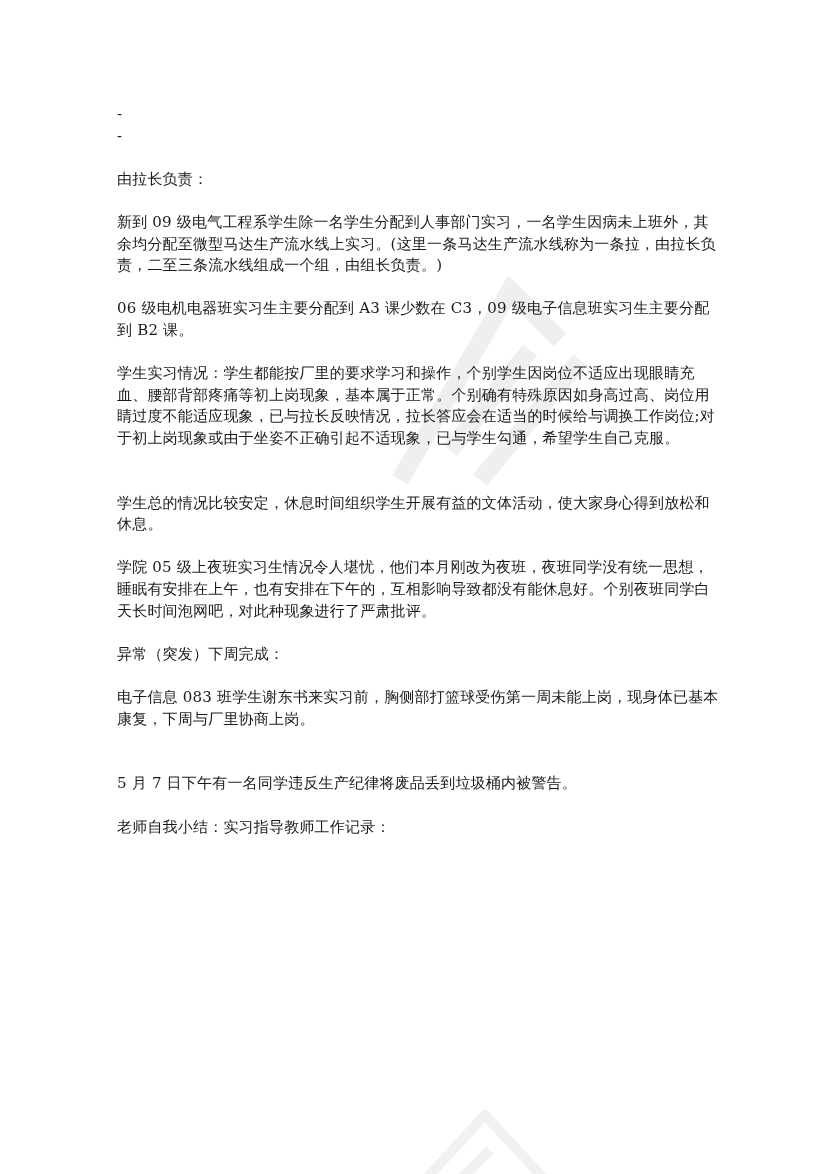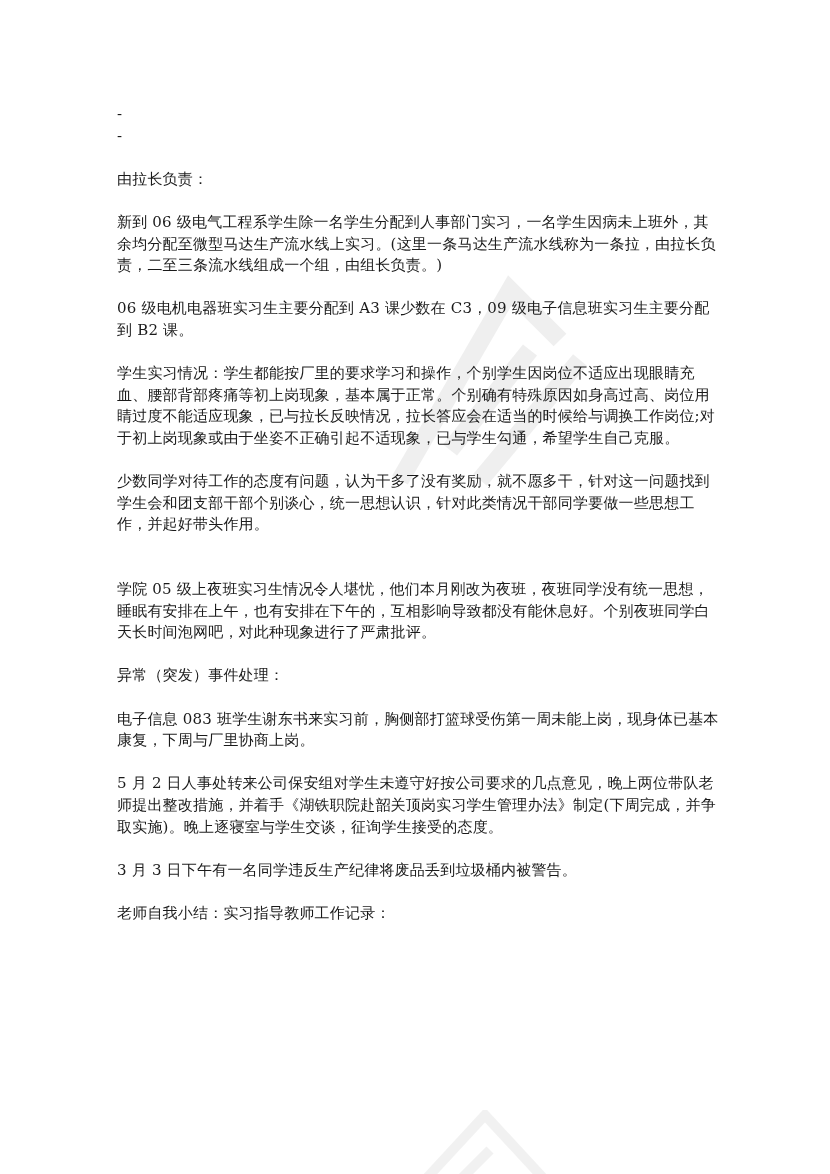--- a/index.html
+++ b/index.html
@@ -41,34 +41,33 @@
       <path d="M40 70 L70 40"></path>
     </g>
   </svg>
 
   <div class="content">
     <p>-</p>
     <p>-</p>
     <div class="gap"></div>
     <p>由拉长负责：</p>
     <div class="gap"></div>
-    <p>新到 06 级电气工程系学生除一名学生分配到人事部门实习，一名学生因病未上班外，其余均分配至微型马达生产流水线上实习。(这里一条马达生产流水线称为一条拉，由拉长负责，二至三条流水线组成一个组，由组长负责。)</p>
+    <p>新到 09 级电气工程系学生除一名学生分配到人事部门实习，一名学生因病未上班外，其余均分配至微型马达生产流水线上实习。(这里一条马达生产流水线称为一条拉，由拉长负责，二至三条流水线组成一个组，由组长负责。)</p>
     <div class="gap"></div>
     <p>06 级电机电器班实习生主要分配到 A3 课少数在 C3，09 级电子信息班实习生主要分配到 B2 课。</p>
     <div class="gap"></div>
     <p>学生实习情况：学生都能按厂里的要求学习和操作，个别学生因岗位不适应出现眼睛充血、腰部背部疼痛等初上岗现象，基本属于正常。个别确有特殊原因如身高过高、岗位用睛过度不能适应现象，已与拉长反映情况，拉长答应会在适当的时候给与调换工作岗位;对于初上岗现象或由于坐姿不正确引起不适现象，已与学生勾通，希望学生自己克服。</p>
     <div class="gap"></div>
-    <p>少数同学对待工作的态度有问题，认为干多了没有奖励，就不愿多干，针对这一问题找到学生会和团支部干部个别谈心，统一思想认识，针对此类情况干部同学要做一些思想工作，并起好带头作用。</p>
     <div class="gap"></div>
+    <p>学生总的情况比较安定，休息时间组织学生开展有益的文体活动，使大家身心得到放松和休息。</p>
     <div class="gap"></div>
     <p>学院 05 级上夜班实习生情况令人堪忧，他们本月刚改为夜班，夜班同学没有统一思想，睡眠有安排在上午，也有安排在下午的，互相影响导致都没有能休息好。个别夜班同学白天长时间泡网吧，对此种现象进行了严肃批评。</p>
     <div class="gap"></div>
-    <p>异常（突发）事件处理：</p>
+    <p>异常（突发）下周完成：</p>
     <div class="gap"></div>
     <p>电子信息 083 班学生谢东书来实习前，胸侧部打篮球受伤第一周未能上岗，现身体已基本康复，下周与厂里协商上岗。</p>
     <div class="gap"></div>
-    <p>5 月 2 日人事处转来公司保安组对学生未遵守好按公司要求的几点意见，晚上两位带队老师提出整改措施，并着手《湖铁职院赴韶关顶岗实习学生管理办法》制定(下周完成，并争取实施)。晚上逐寝室与学生交谈，征询学生接受的态度。</p>
     <div class="gap"></div>
-    <p>3 月 3 日下午有一名同学违反生产纪律将废品丢到垃圾桶内被警告。</p>
+    <p>5 月 7 日下午有一名同学违反生产纪律将废品丢到垃圾桶内被警告。</p>
     <div class="gap"></div>
     <p>老师自我小结：实习指导教师工作记录：</p>
   </div>
 </div>
 
 </body></html>

